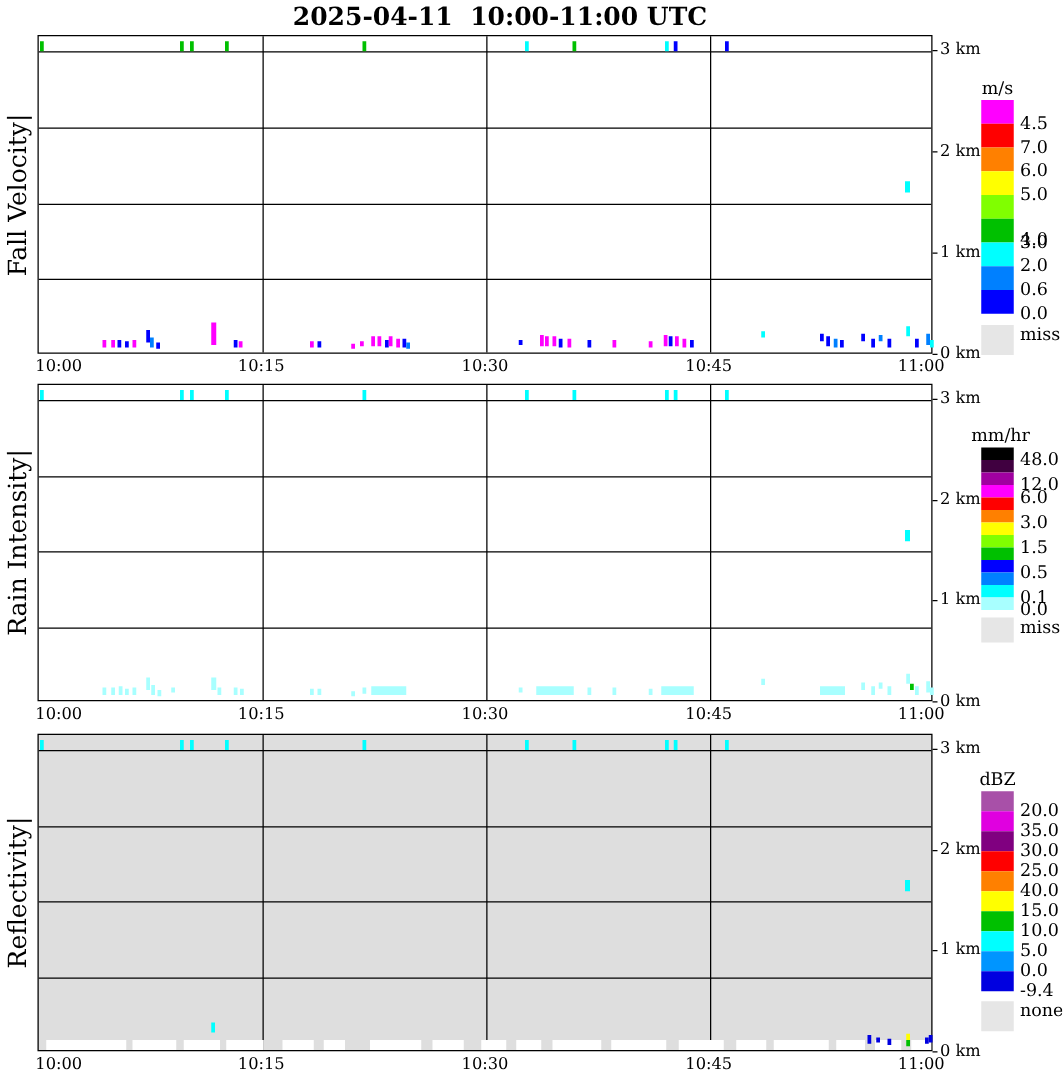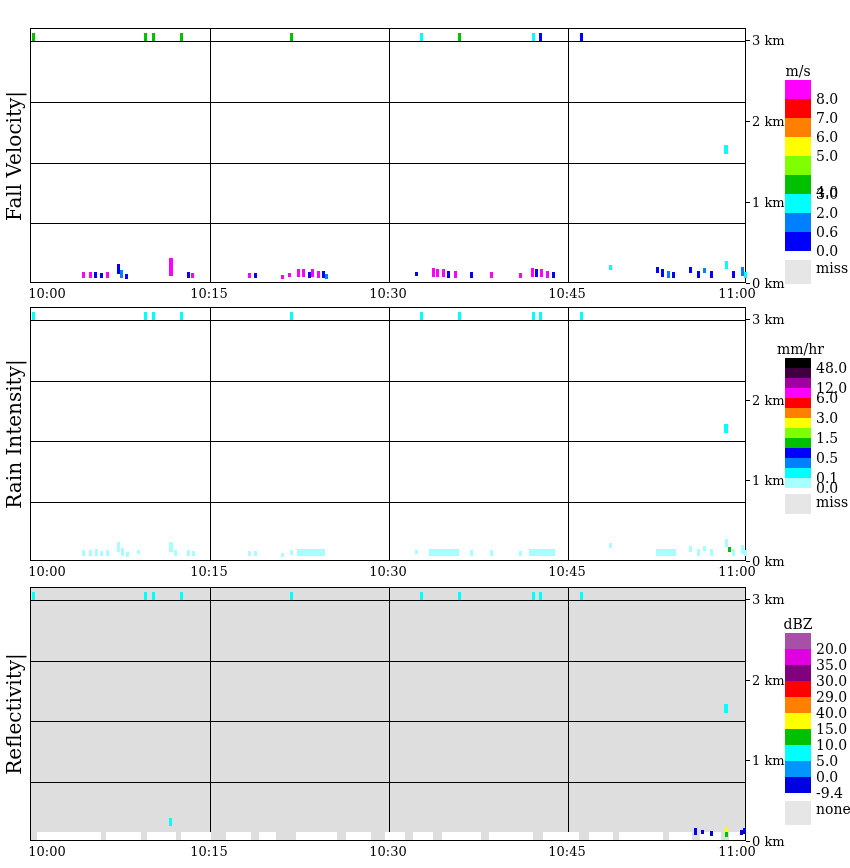--- a/index.html
+++ b/index.html
@@ -20,20 +20,21 @@
   .legend{position:absolute;left:783px;width:67px;}
   .lg-title{position:absolute;left:-6px;width:42px;text-align:center;top:-17px;font-size:14px;white-space:nowrap;}
   .lg-block{position:absolute;left:2px;width:26px;}
   .lg-lab{position:absolute;left:33px;font-size:14px;transform:translateY(-50%);white-space:nowrap;}
   .lg-miss-lab{position:absolute;left:33px;font-size:14px;white-space:nowrap;}
 </style>
 </head>
 <body>
 
 <div class="page">
+  <div class="title">2025-04-11  10:00-11:00 UTC</div>
 
   <div class="ylabel-wrap" id="yl0" style="top: 28px; height: 255px;">
     <span class="ylabel">Fall Velocity|</span>
   </div>
   <div class="plot" id="plot0" style="left: 30px; top: 28px; width: 716px; height: 255px; background: rgb(255, 255, 255);">
       <div class="gl-h" style="top: 12px;"></div>
       <div class="gl-h" style="top: 73px;"></div>
       <div class="gl-h" style="top: 134px;"></div>
       <div class="gl-h" style="top: 194px;"></div>
       <div class="gl-v" style="left: 179px;"></div>
@@ -111,21 +112,21 @@
       <div class="hlab" style="left: 752px; top: 283px;">0 km</div>
       <div class="xtick" style="left: 47px; top: 286px;">10:00</div>
       <div class="xtick" style="left: 209px; top: 286px;">10:15</div>
       <div class="xtick" style="left: 388px; top: 286px;">10:30</div>
       <div class="xtick" style="left: 567px; top: 286px;">10:45</div>
       <div class="xtick" style="left: 737px; top: 286px;">11:00</div>
     </div>
   <div class="legend" id="lg0" style="top: 80px;">
       <div class="lg-title">m/s</div>
       <div class="lg-block" style="top: 0px; height: 19px; background: rgb(255, 0, 255);"></div>
-      <div class="lg-lab" style="top: 19px;">8.0</div>
+      <div class="lg-lab" style="top: 19px;">4.5</div>
       <div class="lg-block" style="top: 19px; height: 19px; background: rgb(255, 0, 0);"></div>
       <div class="lg-lab" style="top: 38px;">7.0</div>
       <div class="lg-block" style="top: 38px; height: 19px; background: rgb(255, 128, 0);"></div>
       <div class="lg-lab" style="top: 57px;">6.0</div>
       <div class="lg-block" style="top: 57px; height: 19px; background: rgb(255, 255, 0);"></div>
       <div class="lg-lab" style="top: 76px;">5.0</div>
       <div class="lg-block" style="top: 76px; height: 19px; background: rgb(128, 255, 0);"></div>
       <div class="lg-lab" style="top: 112px;">4.0</div>
       <div class="lg-block" style="top: 95px; height: 19px; background: rgb(0, 192, 0);"></div>
       <div class="lg-lab" style="top: 114px;">3.0</div>
@@ -305,21 +306,21 @@
     </div>
   <div class="legend" id="lg2" style="top: 633px;">
       <div class="lg-title">dBZ</div>
       <div class="lg-block" style="top: 0px; height: 16px; background: rgb(168, 80, 168);"></div>
       <div class="lg-lab" style="top: 16px;">20.0</div>
       <div class="lg-block" style="top: 16px; height: 16px; background: rgb(224, 0, 224);"></div>
       <div class="lg-lab" style="top: 32px;">35.0</div>
       <div class="lg-block" style="top: 32px; height: 16px; background: rgb(128, 0, 128);"></div>
       <div class="lg-lab" style="top: 48px;">30.0</div>
       <div class="lg-block" style="top: 48px; height: 16px; background: rgb(255, 0, 0);"></div>
-      <div class="lg-lab" style="top: 64px;">29.0</div>
+      <div class="lg-lab" style="top: 64px;">25.0</div>
       <div class="lg-block" style="top: 64px; height: 16px; background: rgb(255, 128, 0);"></div>
       <div class="lg-lab" style="top: 80px;">40.0</div>
       <div class="lg-block" style="top: 80px; height: 16px; background: rgb(255, 255, 0);"></div>
       <div class="lg-lab" style="top: 96px;">15.0</div>
       <div class="lg-block" style="top: 96px; height: 16px; background: rgb(0, 192, 0);"></div>
       <div class="lg-lab" style="top: 112px;">10.0</div>
       <div class="lg-block" style="top: 112px; height: 16px; background: rgb(0, 255, 255);"></div>
       <div class="lg-lab" style="top: 128px;">5.0</div>
       <div class="lg-block" style="top: 128px; height: 16px; background: rgb(0, 149, 255);"></div>
       <div class="lg-lab" style="top: 144px;">0.0</div>

